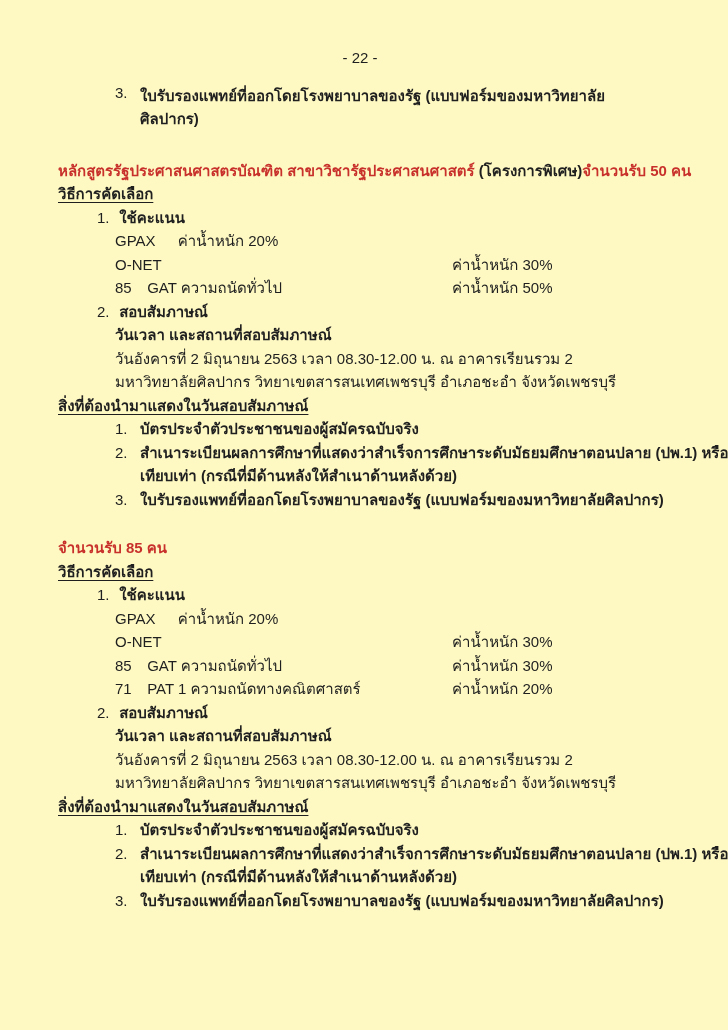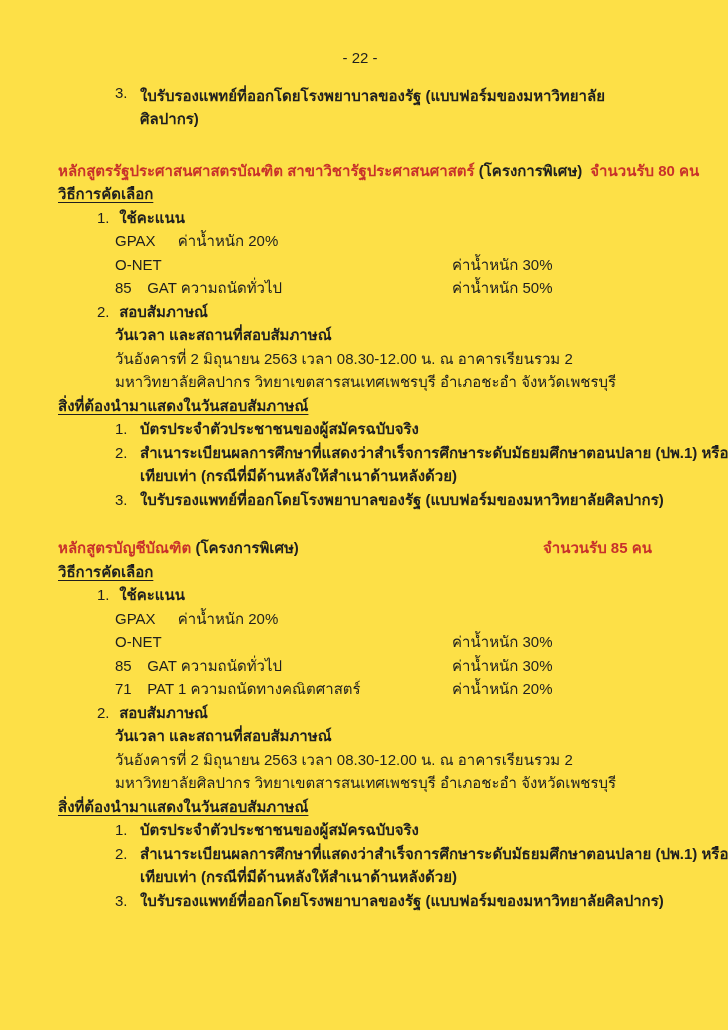--- a/index.html
+++ b/index.html
@@ -1,34 +1,34 @@
 <!DOCTYPE html>
 <html><head>
 <meta charset="utf-8">
 <style>
   html,body{margin:0;padding:0;background:#ffffff;}
   .page{
     position:relative;
     width:728px;height:1030px;
-    background:#fde047;
+    background:#fef9c3;
     font-family:"Liberation Sans","DejaVu Sans",sans-serif;
     font-size:15px;color:#1f1f1f;
     box-sizing:border-box;
     padding:46px 66px 0 58px;
     overflow:hidden;
   }
   .line{line-height:23.5px;white-space:nowrap;}
   .wrapline{line-height:23.5px;}
   .center{text-align:center;}
   .bold{font-weight:bold;}
   .ul{text-decoration:underline;text-underline-offset:3px;}
   .red{color:#C8312B;}
   .intro-item{margin-top:14px;}
   
-  .sec-heading{display:flex;justify-content:space-between;align-items:baseline;padding-right:10px;gap:8px;}
+  .sec-heading{display:flex;justify-content:space-between;align-items:baseline;padding-right:10px;}
   .sec1{margin-top:28px;}
   .sec2{margin-top:25px;}
   
   .ind-step{padding-left:39px;}   
   .ind-body{padding-left:57px;}   
   .step .num{display:inline-block;min-width:18px;font-weight:normal;}
   
   .score-row{position:relative;}
   .score-row .weight{position:absolute;left:394px;top:0;}
   .code{display:inline-block;min-width:28px;}
@@ -49,21 +49,21 @@
     <span class="dnum">3.</span>
     <span class="dtext wrapline">ใบรับรองแพทย์ที่ออกโดยโรงพยาบาลของรัฐ (แบบฟอร์มของมหาวิทยาลัยศิลปากร)</span>
   </div>
 
   <div class="section sec1">
     <div class="line sec-heading">
       <span>
         <span class="bold red">หลักสูตรรัฐประศาสนศาสตรบัณฑิต สาขาวิชารัฐประศาสนศาสตร์</span>
         <span class="bold">(โครงการพิเศษ)</span>
       </span>
-      <span class="bold red">จำนวนรับ 80 คน</span>
+      <span class="bold red">จำนวนรับ 50 คน</span>
     </div>
 
     <div class="line bold ul">วิธีการคัดเลือก</div>
 
     <div class="line ind-step step">
       <span class="num">1.</span>
       <span class="bold">ใช้คะแนน</span>
     </div>
 
     <div class="line ind-body">
@@ -106,24 +106,20 @@
       </span>
     </div>
     <div class="doc-row">
       <span class="dnum line">3.</span>
       <span class="dtext line">ใบรับรองแพทย์ที่ออกโดยโรงพยาบาลของรัฐ (แบบฟอร์มของมหาวิทยาลัยศิลปากร)</span>
     </div>
   </div>
 
   <div class="section sec2">
     <div class="line sec-heading">
-      <span>
-        <span class="bold red">หลักสูตรบัญชีบัณฑิต</span>
-        <span class="bold">(โครงการพิเศษ)</span>
-      </span>
       <span class="bold red">จำนวนรับ 85 คน</span>
     </div>
 
     <div class="line bold ul">วิธีการคัดเลือก</div>
 
     <div class="line ind-step step">
       <span class="num">1.</span>
       <span class="bold">ใช้คะแนน</span>
     </div>
 

